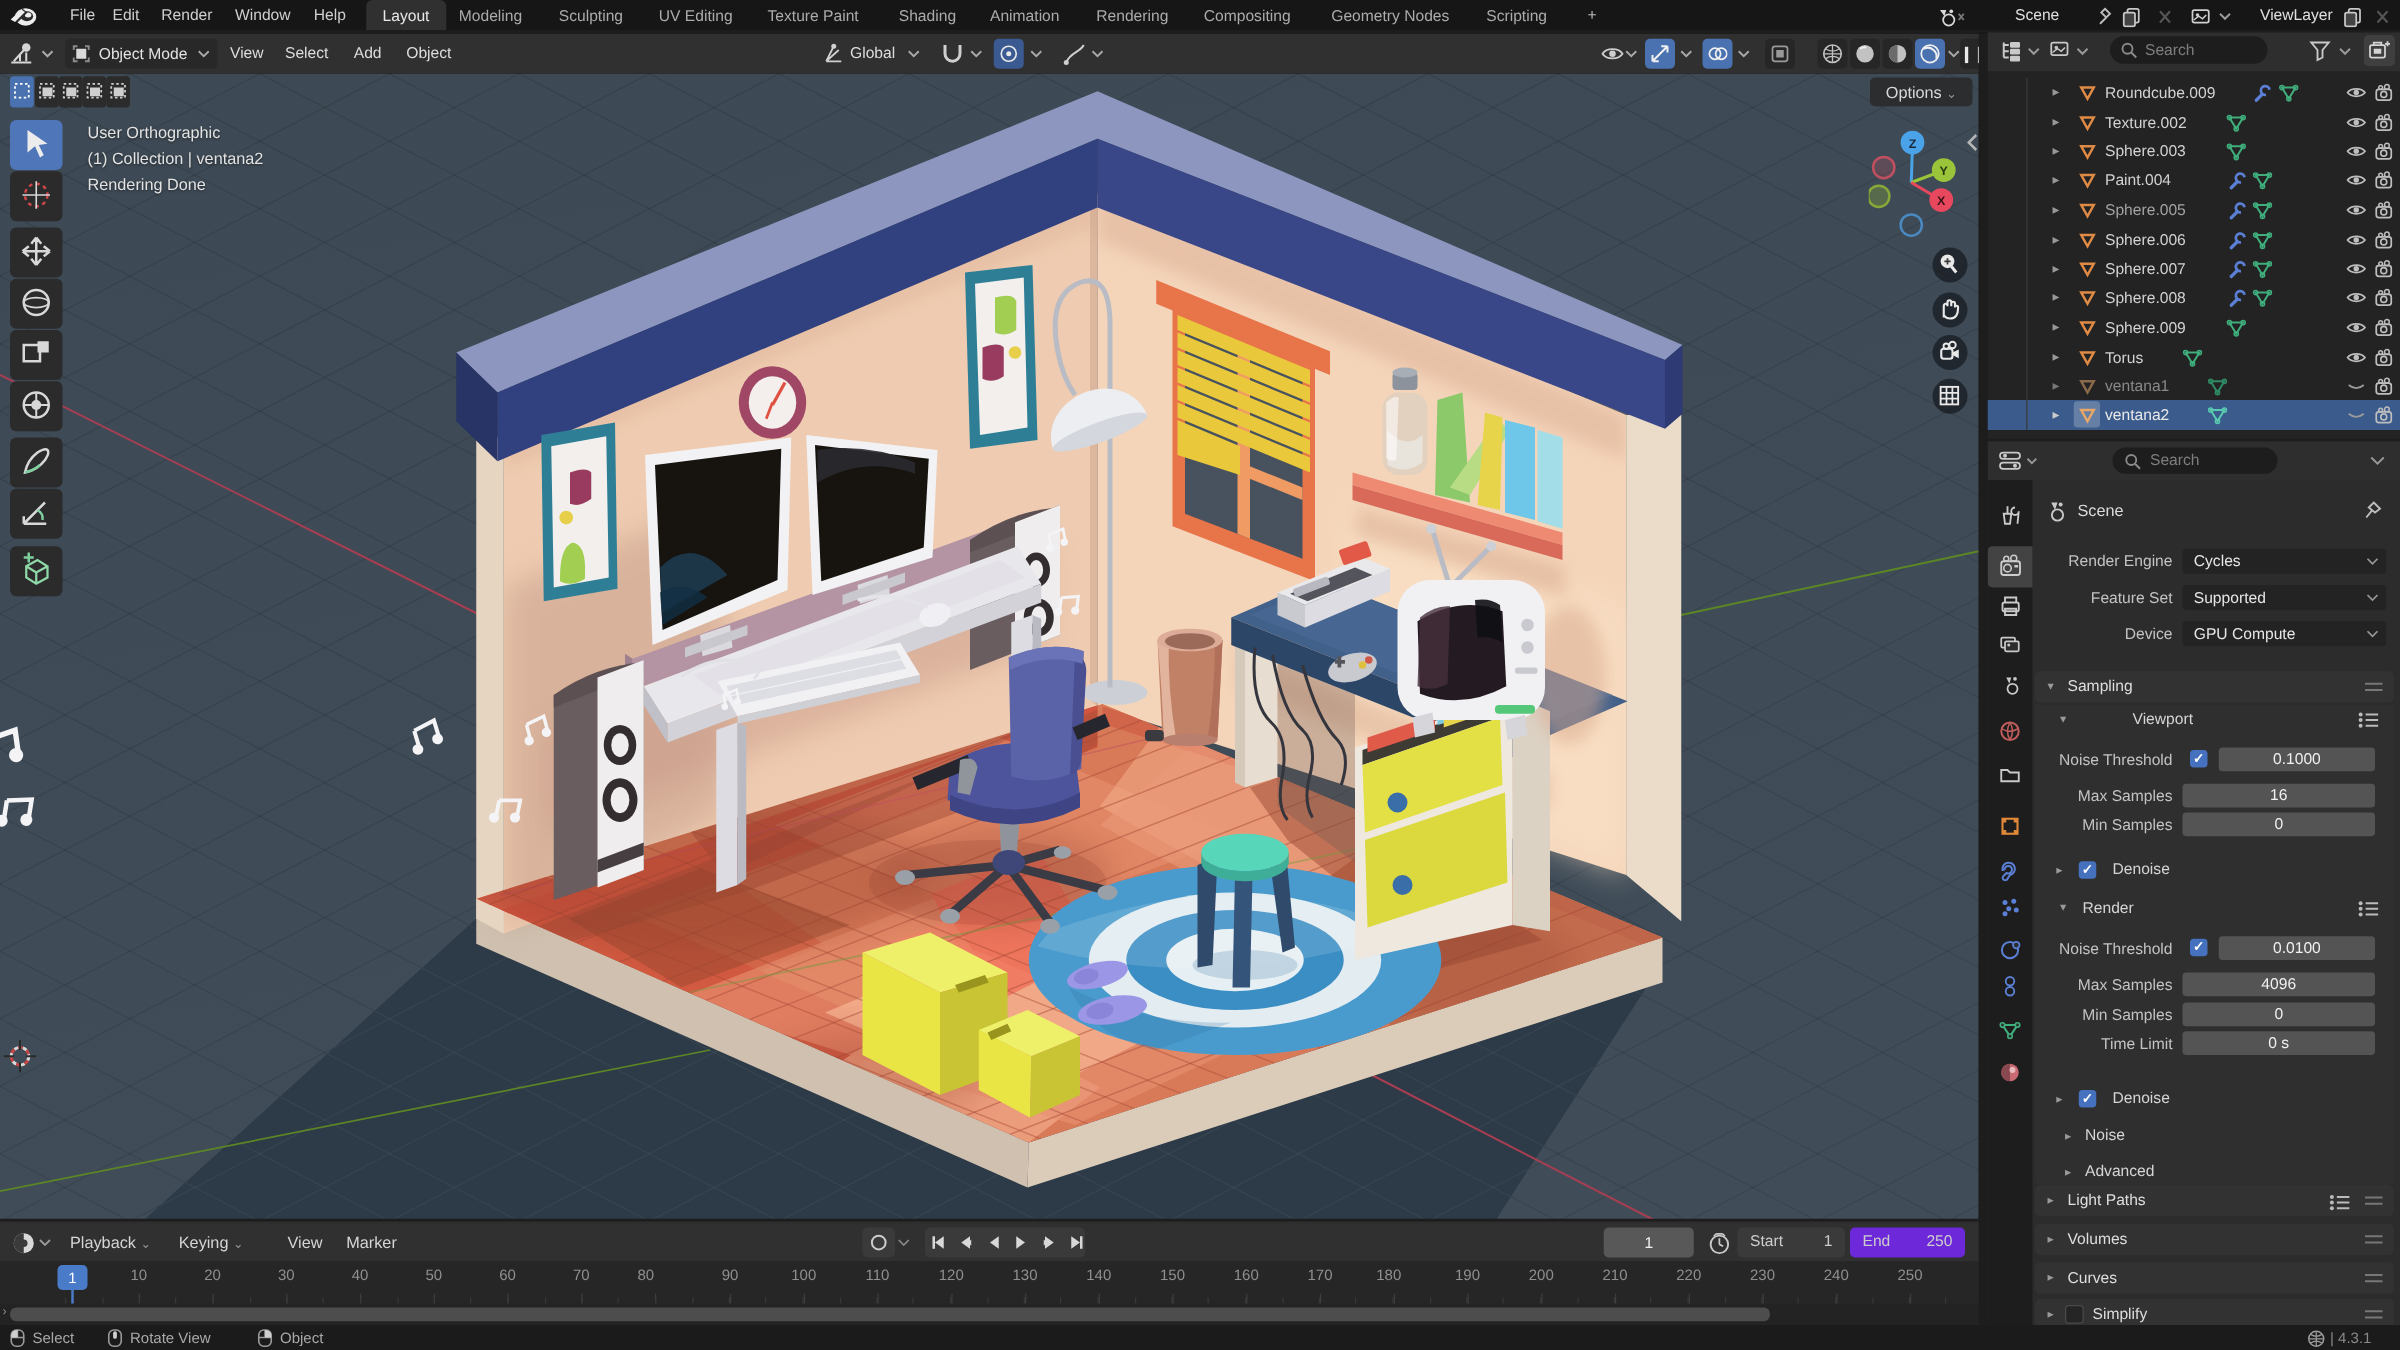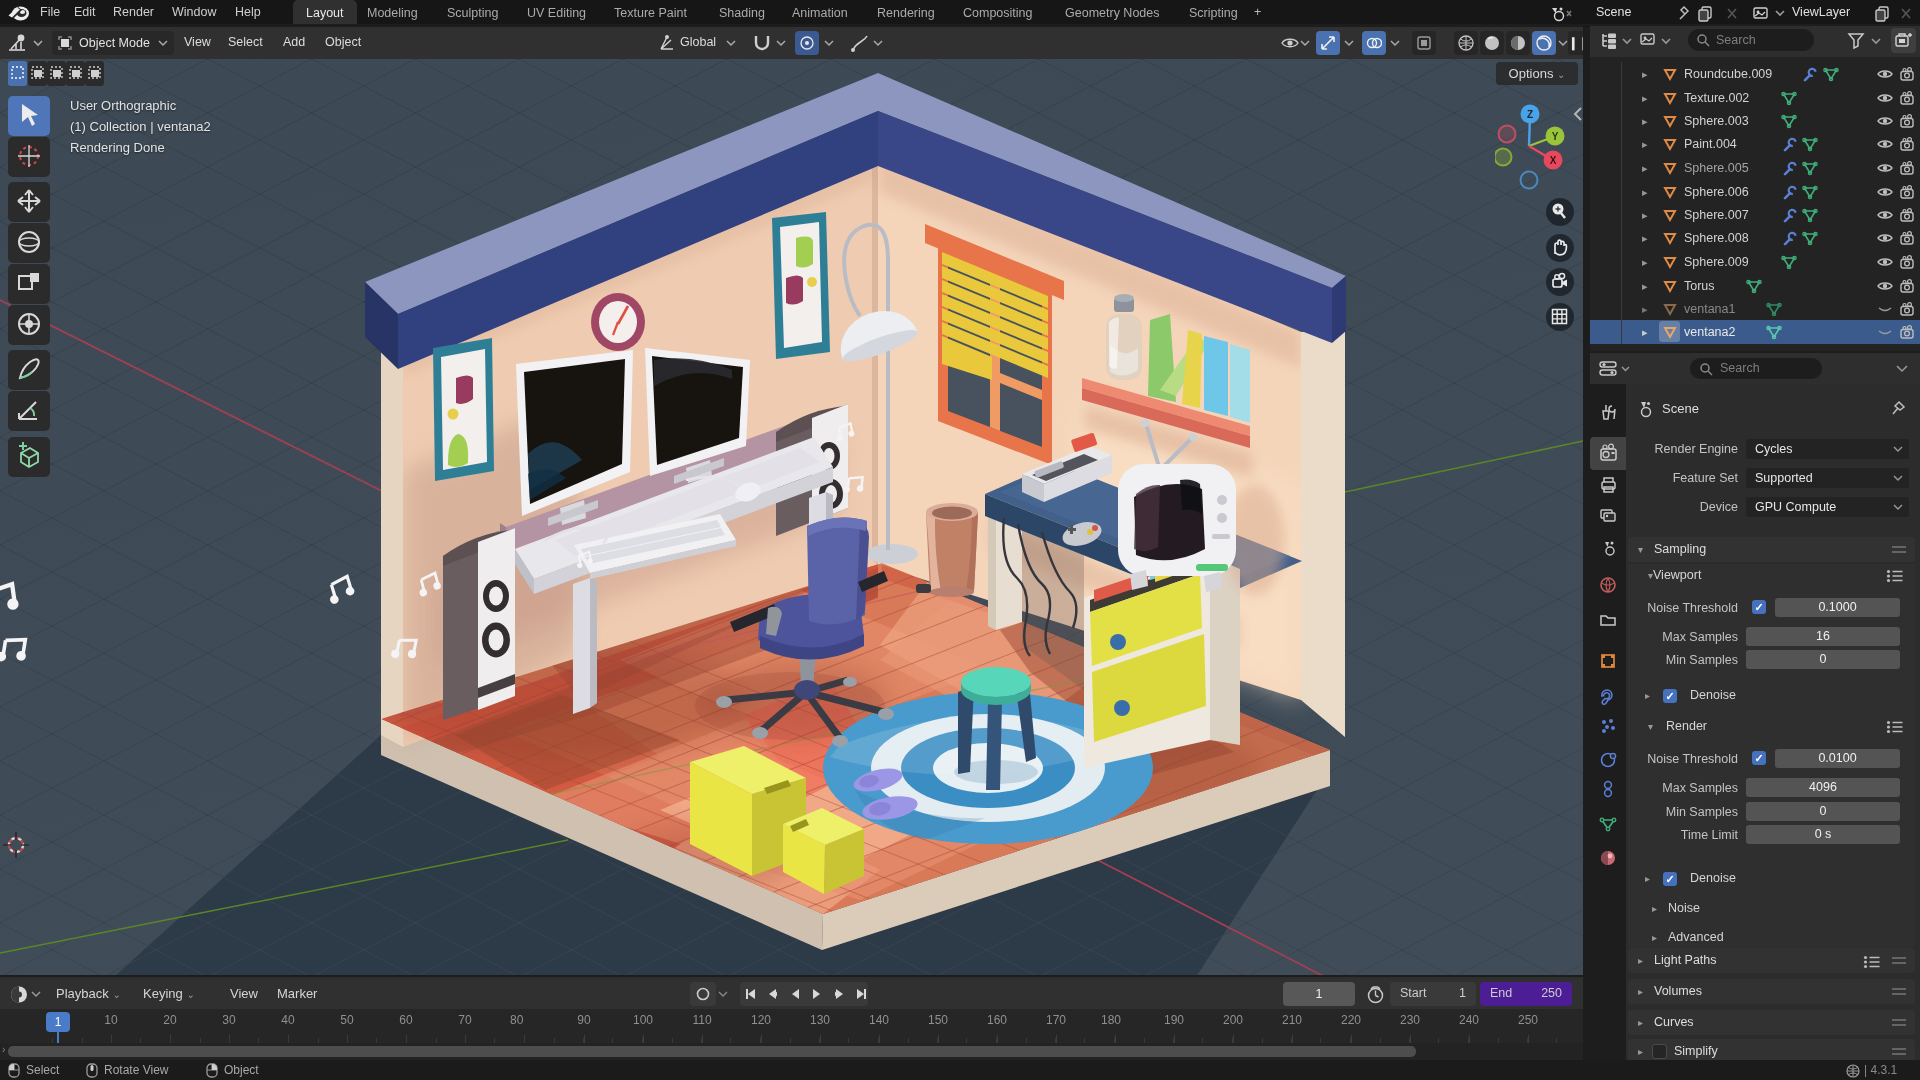--- a/index.html
+++ b/index.html
@@ -1,18 +1,18 @@
 <!DOCTYPE html>
 <html><head><meta charset="utf-8">
 <style>
 html,body{margin:0;padding:0;width:1920px;height:1080px;overflow:hidden;background:#1c1c1c;
 font-family:"Liberation Sans",sans-serif;-webkit-font-smoothing:antialiased;}
 .abs{position:absolute;}
 #topbar{left:0;top:0;width:1920px;height:27px;background:#161616;color:#cfcfcf;font-size:12.5px;}
-#topbar .m{position:absolute;top:5px;}
+#topbar .m{position:absolute;top:5px;margin-left:16px;}
 .tab{position:absolute;top:0;height:27px;line-height:27px;padding:0 13px;color:#ababab;font-size:12.5px;}
 .tab.on{background:#303030;color:#e8e8e8;border-radius:5px 5px 0 0;}
 #vph{left:0;top:27px;width:1583px;height:32px;background:#303030;color:#dcdcdc;font-size:12.5px;}
 #vph .m{position:absolute;top:8px;}
 .wgt{position:absolute;background:#282828;border-radius:4px;color:#e2e2e2;}
 #outliner{left:1590px;top:24px;width:330px;height:329px;background:#232323;}
 #outlhead{position:absolute;left:0;top:0;width:330px;height:33px;background:#2e2e2e;}
 #props{left:1590px;top:353px;width:330px;height:707px;background:#2c2c2c;overflow:hidden;}
 #prophead{position:absolute;left:0;top:0;width:330px;height:31px;background:#2e2e2e;}
 #ptabs{position:absolute;left:0;top:31px;width:36px;height:676px;background:#1d1d1d;}
@@ -1491,21 +1491,21 @@
         <path d="M1 1 l4 4 4 -4" stroke="#999" stroke-width="1.4" fill="none"></path>
       </svg></div>
 <div class="elabel" style="left:8px;top:144px;width:140px">Device</div>
     <div class="edrop" style="left:156px;top:144px;width:154px">GPU Compute<svg class="abs" style="right:6px;top:7px" width="10" height="7" viewBox="0 0 10 7">
         <path d="M1 1 l4 4 4 -4" stroke="#999" stroke-width="1.4" fill="none"></path>
       </svg></div>
 <div class="abs" style="left:38px;top:211px;width:287px;height:384px;background:#2f2f2f;border-radius:0 0 4px 4px"></div>
 <div class="phead" style="left:38px;width:287px;top:184px"><span class="abs" style="left:10px;top:0;color:#999;font-size:10px">▾</span><span style="margin-left:26px">Sampling</span><svg class="abs" style="right:8px;top:8px" width="16" height="10" viewBox="0 0 16 10">
         <path d="M1 2 h14 M1 7 h14" stroke="#777" stroke-width="1.6"></path>
       </svg></div>
-<div class="abs" style="left:0;top:211px;width:330px;height:23px;color:#d5d5d5;font-size:12.5px;line-height:23px"><span class="abs" style="left:58px;top:0;color:#999;font-size:10px">▾</span><span style="margin-left:63px">Viewport</span><svg class="abs" style="right:16px;top:5px" width="18" height="14" viewBox="0 0 18 14">
+<div class="abs" style="left:0;top:211px;width:330px;height:23px;color:#d5d5d5;font-size:12.5px;line-height:23px"><span class="abs" style="left:58px;top:0;color:#999;font-size:10px">▾</span><span style="margin-left:116px">Viewport</span><svg class="abs" style="right:16px;top:5px" width="18" height="14" viewBox="0 0 18 14">
         <circle cx="2.5" cy="2.5" r="1.6" fill="#bbb"></circle>
         <circle cx="2.5" cy="7" r="1.6" fill="#bbb"></circle>
         <circle cx="2.5" cy="11.5" r="1.6" fill="#bbb"></circle>
         <path d="M6.5 2.5 h10 M6.5 7 h10 M6.5 11.5 h10" stroke="#bbb" stroke-width="1.6"></path>
       </svg></div>
 <div class="elabel" style="left:8px;top:245px;width:140px">Noise Threshold</div>
     <div class="chk" style="left:162px;top:247px">✓</div>
     <div class="efield" style="left:185px;top:245px;width:125px">0.1000</div>
 <div class="elabel" style="left:8px;top:274px;width:140px">Max Samples</div>
     <div class="efield" style="left:156px;top:274px;width:154px">16</div>
@@ -1601,21 +1601,21 @@
       </svg>
 <div class="abs" style="left:1283px;top:3px;width:72px;height:24px;background:#585858;border-radius:4px;color:#f0f0f0;font-size:12.5px;text-align:center;line-height:24px">1</div>
 <svg class="abs" style="left:1366px;top:6px" width="19" height="19" viewBox="0 0 19 19">
         <circle cx="9.5" cy="10.5" r="7" fill="none" stroke="#c9c9c9" stroke-width="1.5"></circle>
         <path d="M9.5 10.5 L9.5 5.5 M9.5 10.5 L12.5 12 M7 2 l5 0 M5 4 l2 -2 M14 4 l-2 -2" stroke="#c9c9c9" stroke-width="1.4" fill="none"></path>
       </svg>
 <div class="abs" style="left:1390px;top:3px;width:86px;height:24px;background:#3a3a3a;border-radius:4px;color:#ccc;font-size:12.5px">
         <span style="position:absolute;left:10px;top:4px">Start</span>
         <span style="position:absolute;right:10px;top:4px">1</span>
       </div>
-<div class="abs" style="left:1480px;top:3px;width:92px;height:24px;background:#4c1d95;border-radius:4px;color:#ccc;font-size:12.5px">
+<div class="abs" style="left:1480px;top:3px;width:92px;height:24px;background:#6d28d9;border-radius:4px;color:#ccc;font-size:12.5px">
         <span style="position:absolute;left:10px;top:4px">End</span>
         <span style="position:absolute;right:10px;top:4px">250</span>
       </div>
 </div>
 <div class="abs" style="left:0;top:32px;width:1583px;height:34px;background:#262626">
 <span class="abs" style="left:97px;top:4px;width:28px;text-align:center;color:#909090;font-size:12px">10</span>
 <div class="abs" style="left:111px;top:26px;width:1px;height:8px;background:#3e3e3e"></div>
 <span class="abs" style="left:156px;top:4px;width:28px;text-align:center;color:#909090;font-size:12px">20</span>
 <div class="abs" style="left:170px;top:26px;width:1px;height:8px;background:#3e3e3e"></div>
 <span class="abs" style="left:215px;top:4px;width:28px;text-align:center;color:#909090;font-size:12px">30</span>

